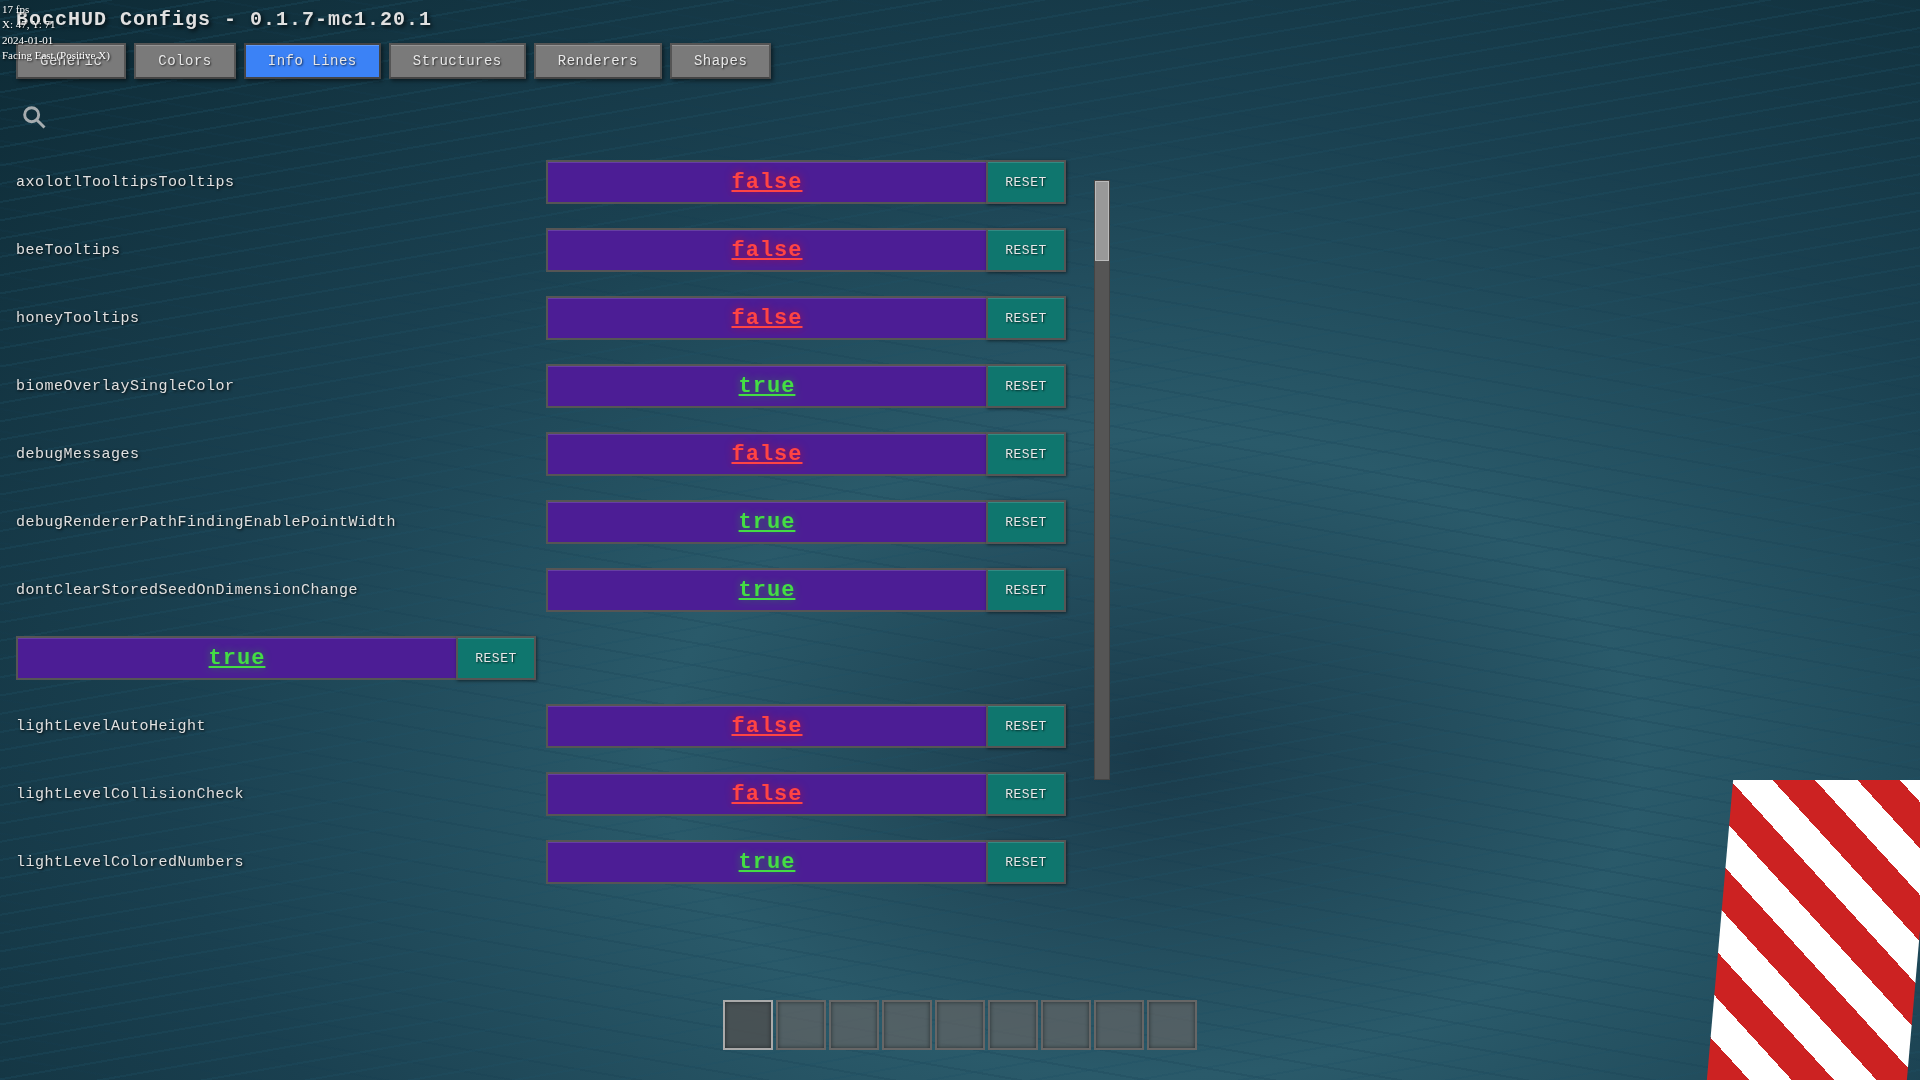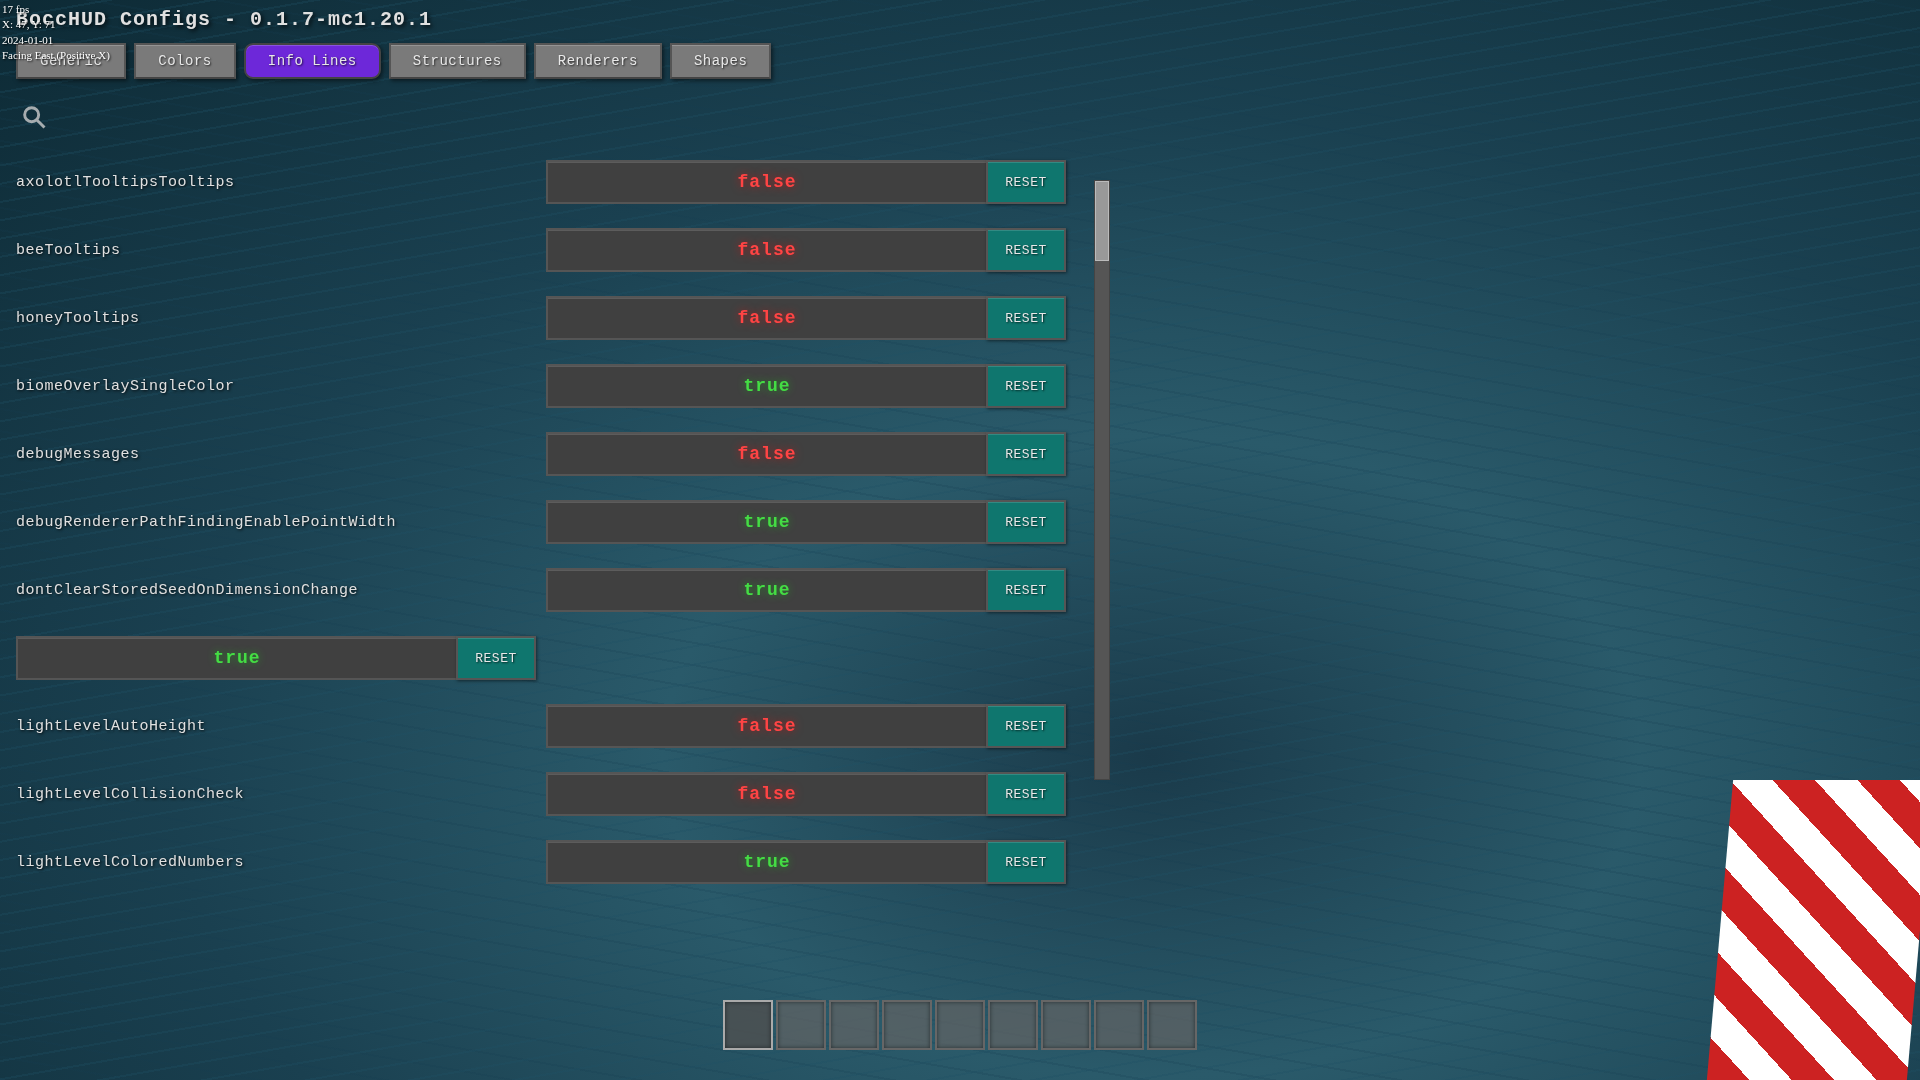--- a/index.html
+++ b/index.html
@@ -114,23 +114,22 @@
       color: #e8e8e8;
       font-family: 'Courier New', monospace;
       font-size: 14px;
       cursor: pointer;
       text-shadow: 1px 1px 2px rgba(0,0,0,0.7);
       box-shadow: inset 0 1px 0 rgba(255,255,255,0.2), 2px 2px 4px rgba(0,0,0,0.5);
       letter-spacing: 0.5px;
     }
 
     .tab.active {
-      background: #6d28d9;
+      background: #3b82f6;
       border-color: #444;
-      border-radius: 9px;
     }
 
     
     .search-area {
       margin-bottom: 16px;
       padding: 4px;
     }
 
     .search-icon-svg {
       width: 28px;
@@ -157,32 +156,33 @@
       font-family: 'Courier New', monospace;
       font-size: 15px;
       text-shadow: 1px 1px 3px rgba(0,0,0,0.9);
       letter-spacing: 0.5px;
       flex-shrink: 0;
     }
 
     .config-value-btn {
       width: 440px;
       height: 44px;
-      background: #404040;
+      background: #4c1d95;
       border: 2px solid #555;
       border-right: none;
       display: flex;
       align-items: center;
       justify-content: center;
       cursor: pointer;
       font-family: 'Courier New', monospace;
-      font-size: 18px;
+      font-size: 22px;
       font-weight: bold;
       letter-spacing: 1px;
       box-shadow: inset 0 1px 0 rgba(255,255,255,0.15);
+      text-decoration: underline;
     }
 
     .config-value-btn.false-val {
       color: #ff4444;
       text-shadow: 0 0 8px rgba(255,0,0,0.5);
     }
 
     .config-value-btn.true-val {
       color: #44dd44;
       text-shadow: 0 0 8px rgba(0,255,0,0.4);

